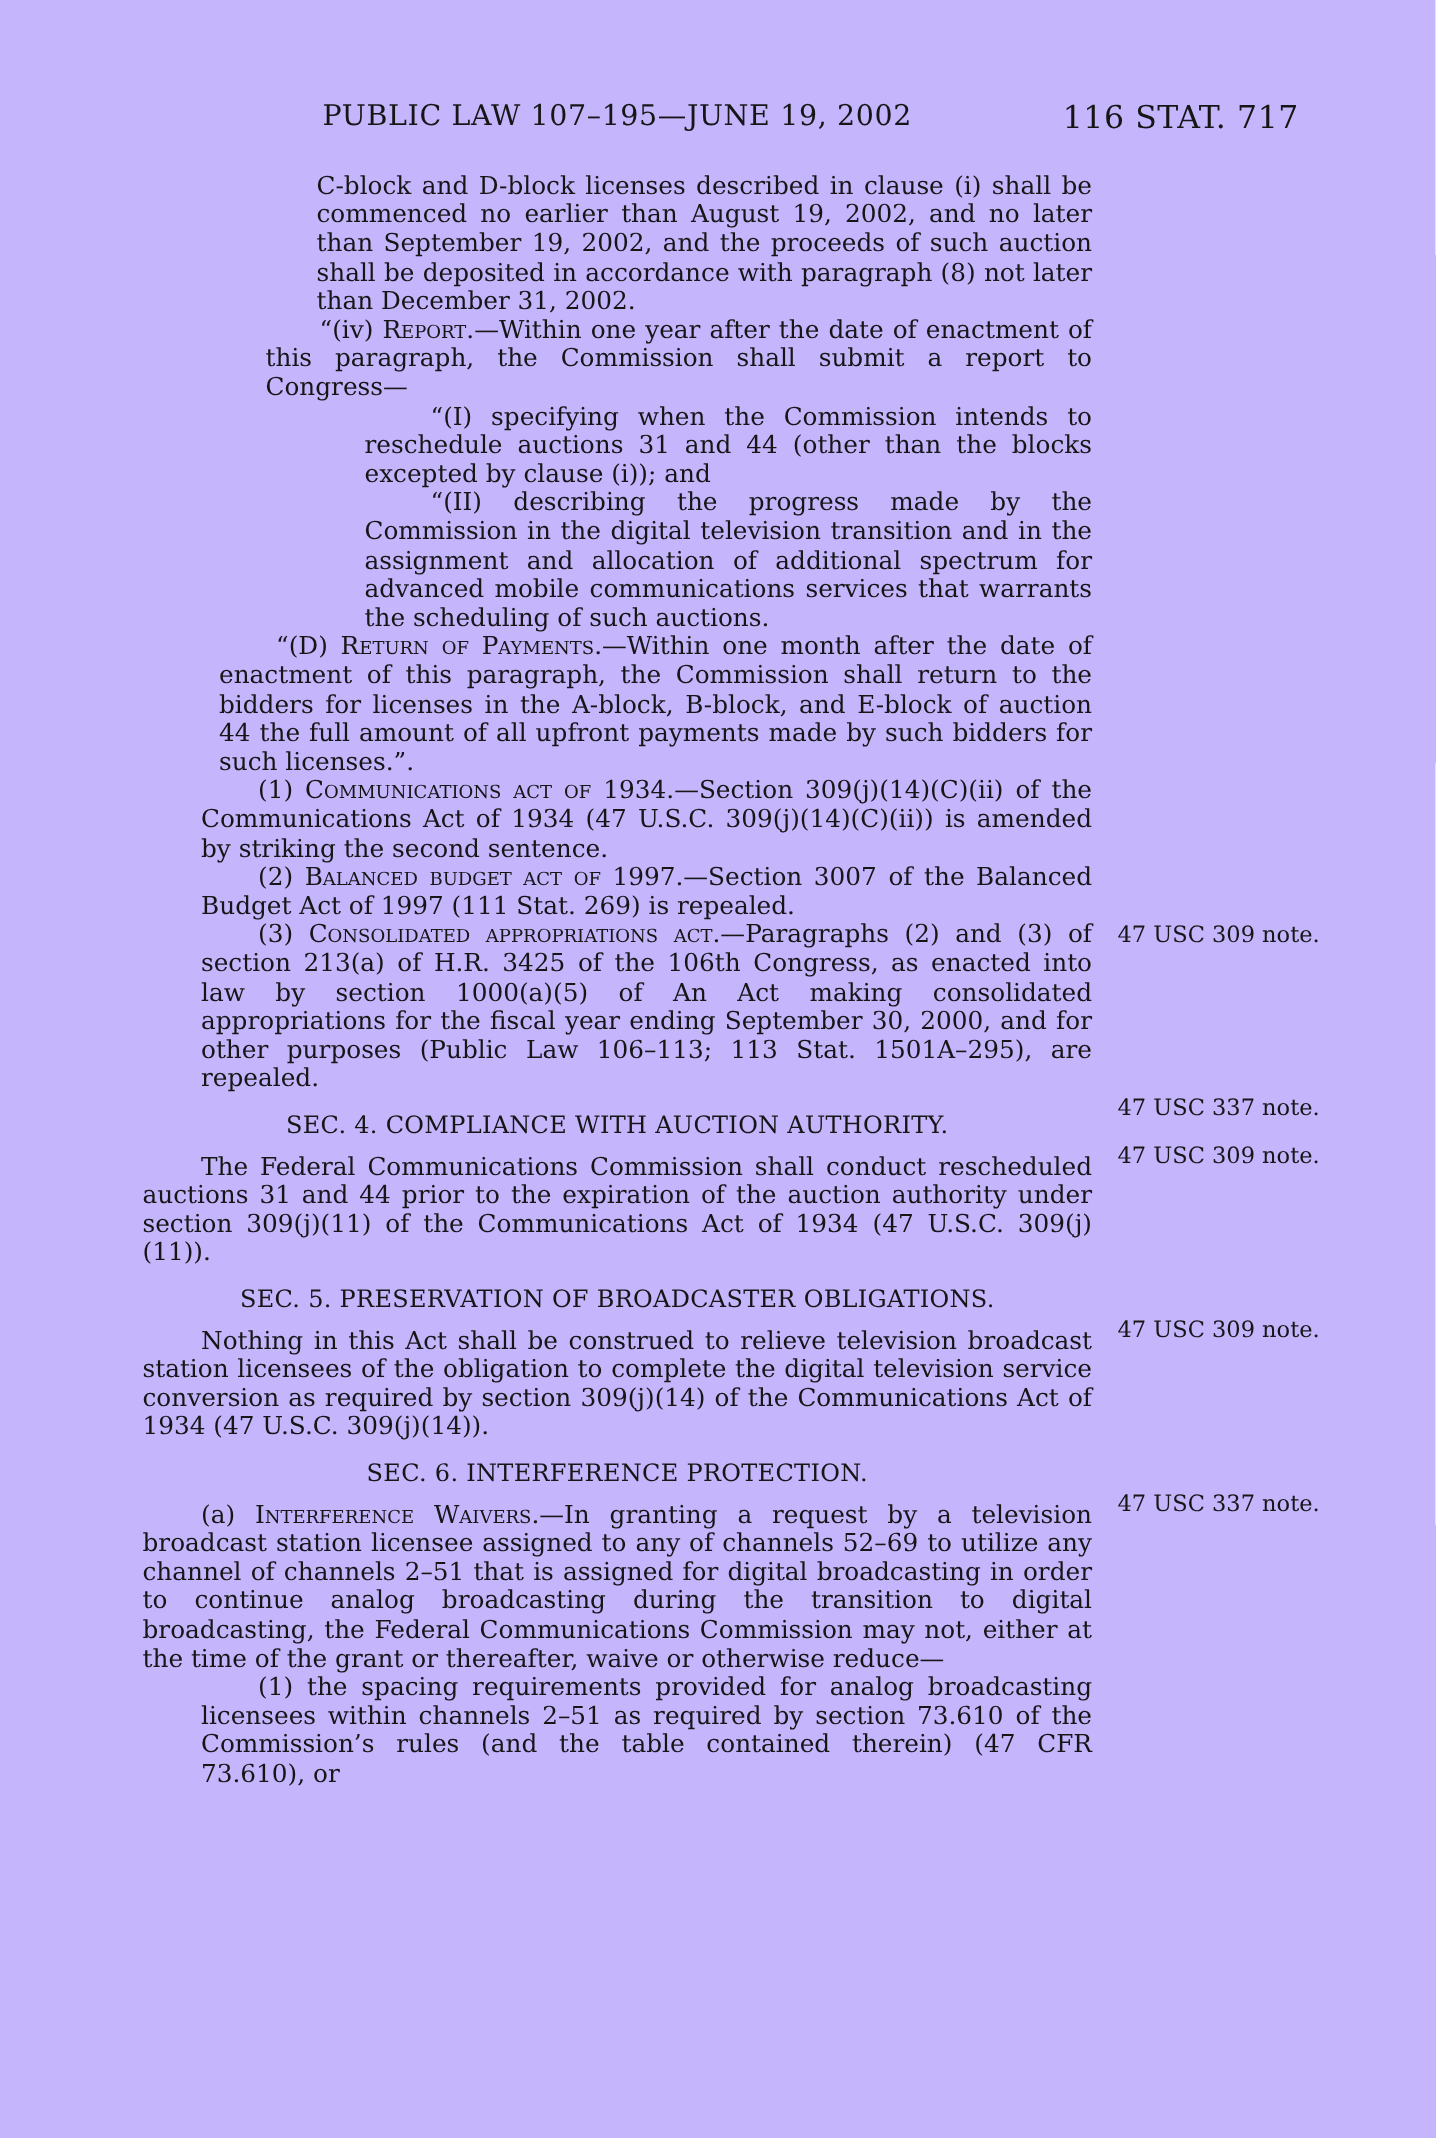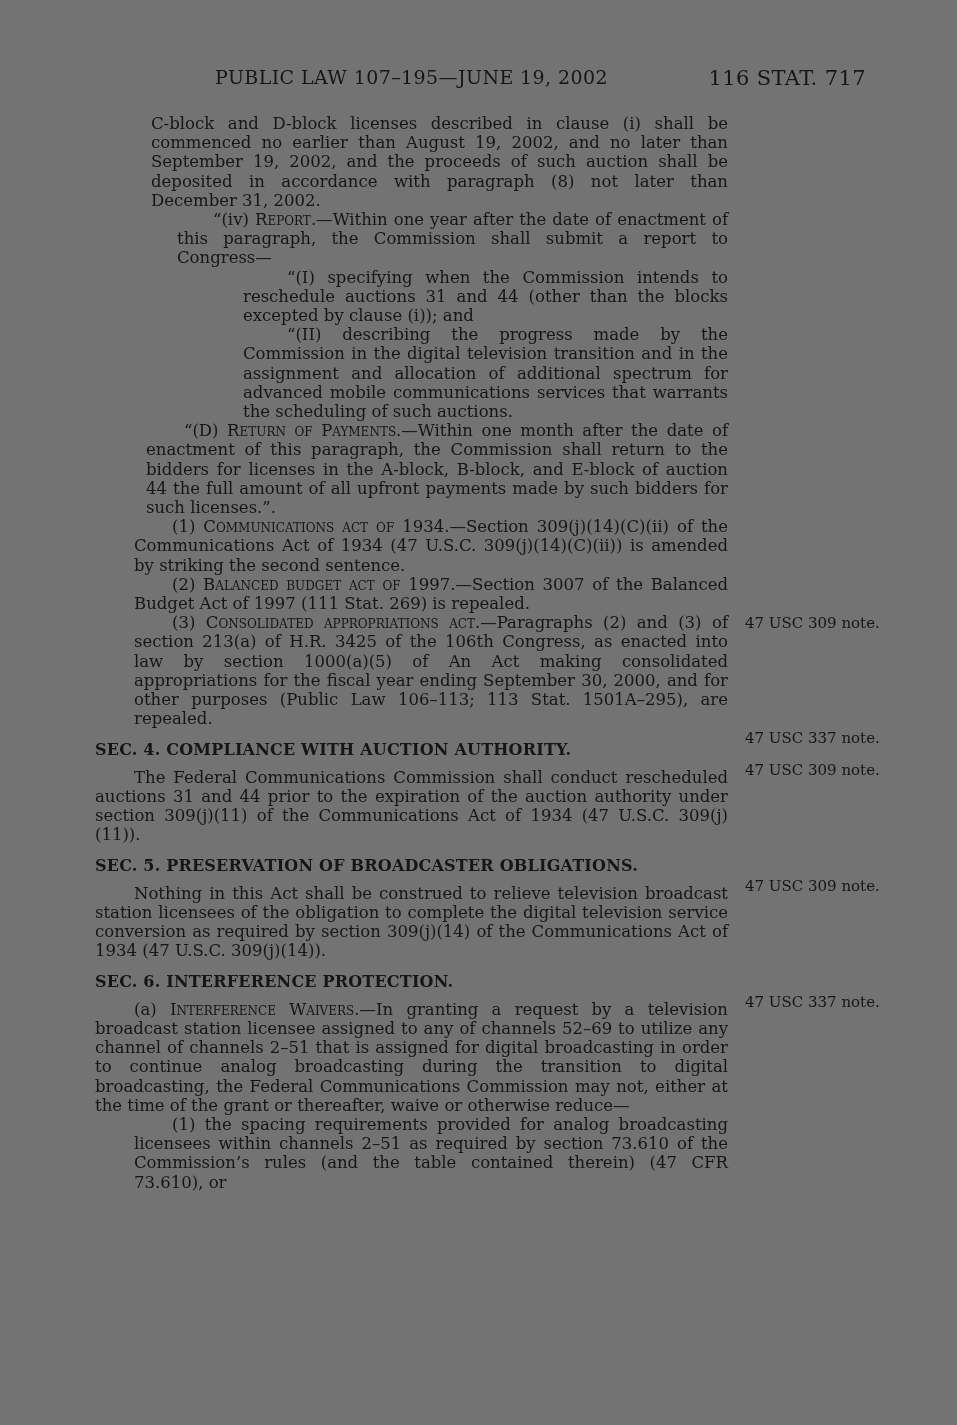--- a/index.html
+++ b/index.html
@@ -1,39 +1,39 @@
 <!DOCTYPE html>
 <html><head>
 <meta charset="utf-8">
 <style>
   html, body { margin:0; padding:0; background:#ffffff; }
   .page {
-    position:relative; width:957px; height:1425px; background:#737373;
+    position:relative; width:957px; height:1425px; background:#c4b5fd;
     color:#161616; font-family:"DejaVu Serif", serif; overflow:hidden;
   }
   .page-header { position:absolute; left:95px; top:66px; width:771px; height:28px; }
   .law-title {
     position:absolute; left:0; top:0; width:633px; text-align:center;
     font-size:19px; letter-spacing:0.4px; white-space:nowrap;
   }
   .stat-page {
     position:absolute; right:0; top:0; font-size:21px; letter-spacing:0.4px; white-space:nowrap;
   }
   .doc-body {
     position:absolute; left:95px; top:114px; width:633px;
     font-size:16.5px; line-height:19.2px;
   }
   .para { text-align:justify; }
   .sc { font-variant:small-caps; }
   .heading {
-    font-weight:bold; font-size:16px; letter-spacing:0.2px;
-    margin:11px 0 9px 0; text-align:left;
+    font-weight:normal; font-size:16px; letter-spacing:0.2px;
+    margin:11px 0 9px 0; text-align:center;
   }
   
-  .p-iii { margin-left:56px; }
+  .p-iii { margin-left:116px; }
   .p-iv  { margin-left:82px; text-indent:36px; }
   .p-I   { margin-left:148px; text-indent:44px; }
   .p-D   { margin-left:51px;  text-indent:38px; }
   .p-b   { margin-left:39px; }
   .p-1   { margin-left:39px;  text-indent:38px; }
   .p-sec { text-indent:39px; }
   .margin-note {
     position:absolute; left:745px; font-size:15px; line-height:19.2px;
     white-space:nowrap; color:#161616;
   }

